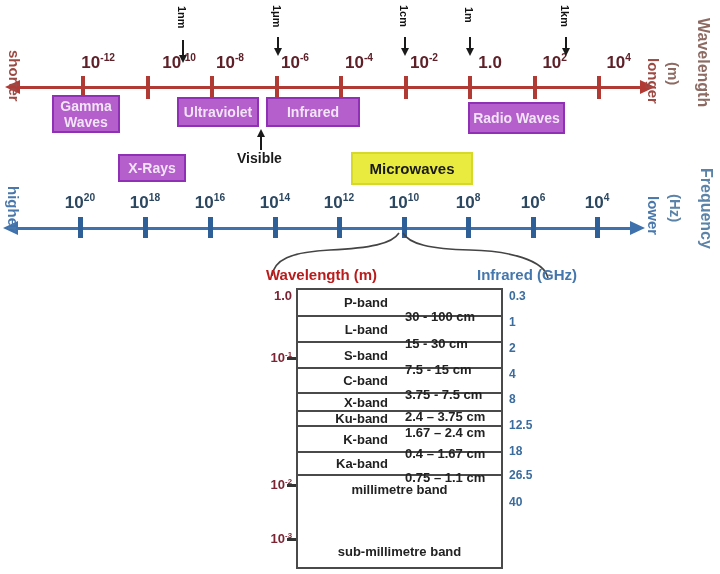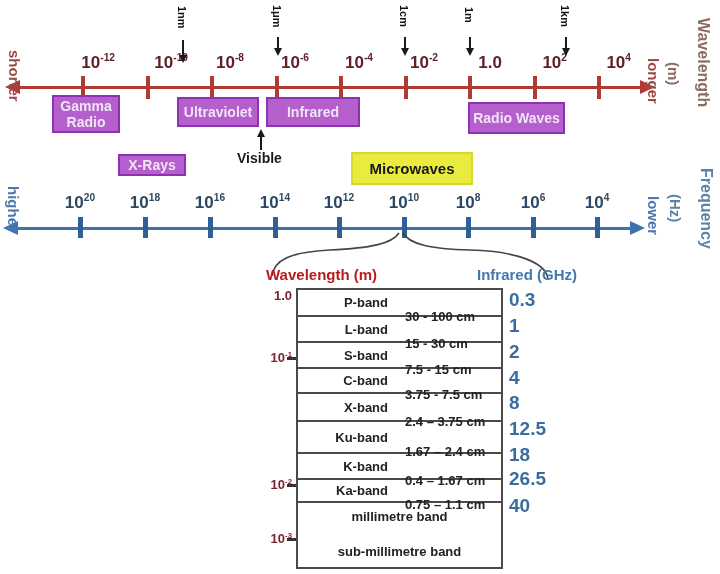--- a/index.html
+++ b/index.html
@@ -53,21 +53,21 @@
 
   
   .band-table{left:296px;top:288px;width:207px;height:281px;border:2px solid #4a4a4a;background:#fff;box-sizing:border-box;
               display:flex;flex-direction:column;}
   .band-row{box-sizing:border-box;border-bottom:2px solid #4a4a4a;display:flex;align-items:center;
             font-size:13px;font-weight:bold;color:#222;padding-left:26px;}
   .band-name{display:inline-block;width:64px;text-align:right;}
   .band-range{margin-left:17px;margin-top:28px;}
   .band-bottom{flex:1;display:flex;flex-direction:column;justify-content:space-between;
                align-items:center;font-size:13px;font-weight:bold;color:#222;padding:6px 0 8px 0;}
-  .freq-lab{left:509px;font-size:19px;font-weight:bold;color:#3a6c9e;}
+  .freq-lab{left:509px;font-size:12px;font-weight:bold;color:#3a6c9e;}
   .wl-lab{width:44px;text-align:right;font-size:13px;font-weight:bold;color:#7c2433;}
   .wl-dash{left:287px;width:9px;height:3px;background:#333;}
 
   .brace-svg{left:260px;top:230px;}
 </style>
 </head>
 <body>
 
 <div class="diagram">
 
@@ -79,21 +79,21 @@
   <div class="abs red-tick" style="left:146px"></div>
   <div class="abs red-tick" style="left:210px"></div>
   <div class="abs red-tick" style="left:275px"></div>
   <div class="abs red-tick" style="left:339px"></div>
   <div class="abs red-tick" style="left:404px"></div>
   <div class="abs red-tick" style="left:468px"></div>
   <div class="abs red-tick" style="left:533px"></div>
   <div class="abs red-tick" style="left:597px"></div>
 
   <div class="abs red-ticklab" style="left:51px"><span>10</span><sup>-12</sup></div>
-  <div class="abs red-ticklab" style="left:124px"><span>10</span><sup>-10</sup></div>
+  <div class="abs red-ticklab" style="left:132px"><span>10</span><sup>-10</sup></div>
   <div class="abs red-ticklab" style="left:180px"><span>10</span><sup>-8</sup></div>
   <div class="abs red-ticklab" style="left:245px"><span>10</span><sup>-6</sup></div>
   <div class="abs red-ticklab" style="left:309px"><span>10</span><sup>-4</sup></div>
   <div class="abs red-ticklab" style="left:374px"><span>10</span><sup>-2</sup></div>
   <div class="abs red-ticklab" style="left:438px"><span>1.0</span><sup></sup></div>
   <div class="abs red-ticklab" style="left:503px"><span>10</span><sup>2</sup></div>
   <div class="abs red-ticklab" style="left:567px"><span>10</span><sup>4</sup></div>
 
   <div class="abs vtext marker-lab" style="left:176px;top:6px">1nm</div>
   <div class="abs marker-line" style="left:182px;top:40px;height:16px"></div>
@@ -114,26 +114,26 @@
   <div class="abs vtext marker-lab" style="left:559px;top:5px">1km</div>
   <div class="abs marker-line" style="left:565px;top:37px;height:12px"></div>
   <div class="abs marker-head" style="left:562px;top:48px"></div>
 
   <div class="abs vtext cap-red" style="left:6px;top:50px">shorter</div>
   <div class="abs vtext cap-red" style="left:645px;top:58px">longer</div>
   <div class="abs vtext cap-red2" style="left:665px;top:62px">(m)</div>
   <div class="abs vtext cap-red2" style="left:694px;top:18px;font-size:16px">Wavelength</div>
 
   <div class="abs pbox" style="left:52px;top:95px;width:68px;height:38px">
-    <span><span>Gamma</span><br><span>Radio</span></span>
+    <span><span>Gamma</span><br><span>Waves</span></span>
   </div>
   <div class="abs pbox" style="left:266px;top:97px;width:94px;height:30px">Infrared</div>
   <div class="abs pbox" style="left:177px;top:97px;width:82px;height:30px">Ultraviolet</div>
   <div class="abs pbox" style="left:468px;top:102px;width:97px;height:32px">Radio Waves</div>
-  <div class="abs pbox" style="left:118px;top:154px;width:68px;height:22px">X-Rays</div>
+  <div class="abs pbox" style="left:118px;top:154px;width:68px;height:28px">X-Rays</div>
   <div class="abs ybox" style="left:351px;top:152px;width:122px;height:33px">Microwaves</div>
 
   <div class="abs vis-head" style="left:257px;top:129px"></div>
   <div class="abs vis-line" style="left:260px;top:136px;height:14px"></div>
   <div class="abs visible-lab" style="left:237px;top:150px">Visible</div>
 
   <div class="abs blue-line"></div>
   <div class="abs blue-head-l"></div>
   <div class="abs blue-head-r"></div>
 
@@ -180,25 +180,25 @@
         <span class="band-range">15 - 30 cm</span>
       </div>
     <div class="band-row" style="height:26px">
         <span class="band-name">S-band</span>
         <span class="band-range">7.5 - 15 cm</span>
       </div>
     <div class="band-row" style="height:25px">
         <span class="band-name">C-band</span>
         <span class="band-range">3.75 - 7.5 cm</span>
       </div>
-    <div class="band-row" style="height:28px">
+    <div class="band-row" style="height:18px">
         <span class="band-name">X-band</span>
         <span class="band-range">2.4 – 3.75 cm</span>
       </div>
-    <div class="band-row" style="height:32px">
+    <div class="band-row" style="height:15px">
         <span class="band-name">Ku-band</span>
         <span class="band-range">1.67 – 2.4 cm</span>
       </div>
     <div class="band-row" style="height:26px">
         <span class="band-name">K-band</span>
         <span class="band-range">0.4 – 1.67 cm</span>
       </div>
     <div class="band-row" style="height:23px">
         <span class="band-name">Ka-band</span>
         <span class="band-range">0.75 – 1.1 cm</span>

